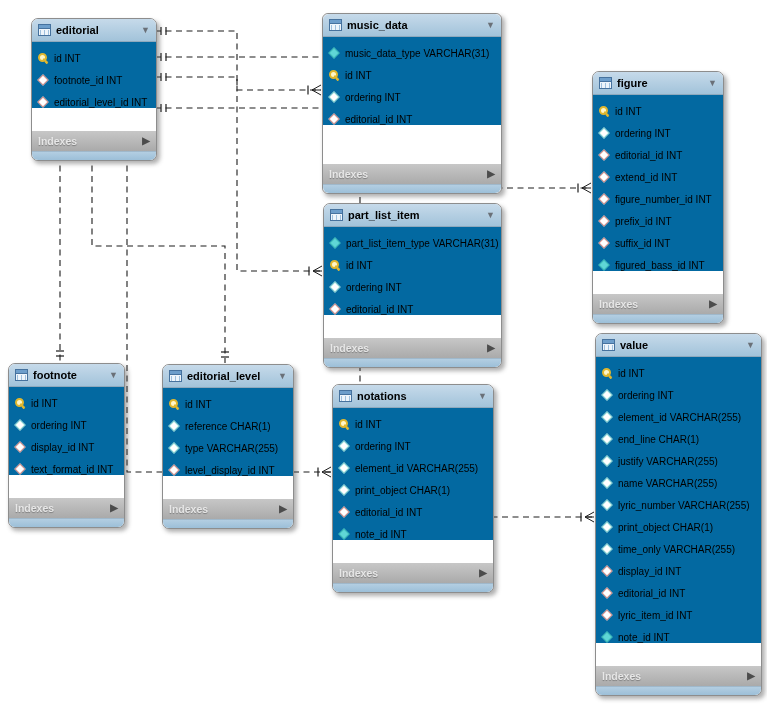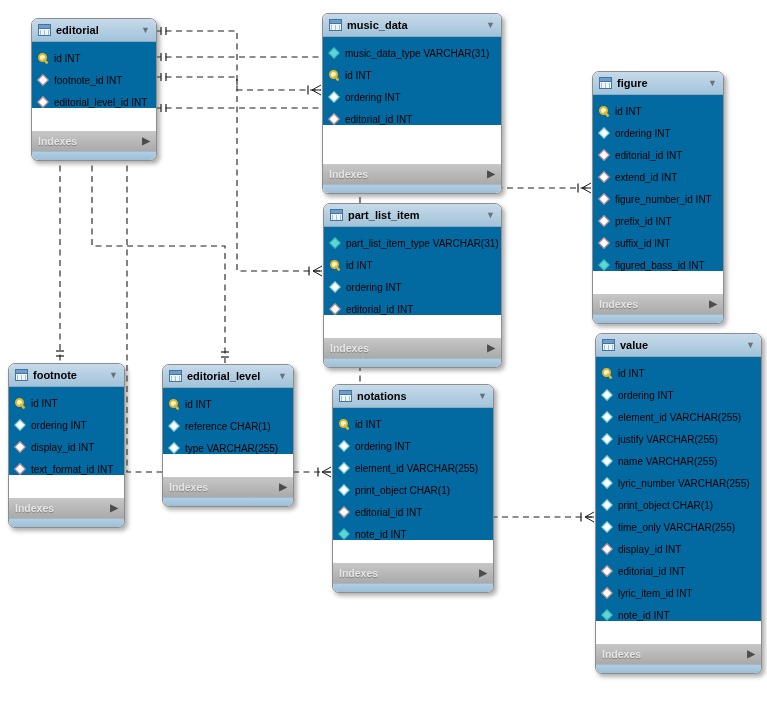--- a/index.html
+++ b/index.html
@@ -270,20 +270,24 @@
         <div class="col-row">
           <span class="ic diamond col"></span>
           <span>ordering INT</span>
         </div>
         <div class="col-row">
           <span class="ic diamond col"></span>
           <span>element_id VARCHAR(255)</span>
         </div>
         <div class="col-row">
           <span class="ic diamond col"></span>
+          <span>end_line CHAR(1)</span>
+        </div>
+        <div class="col-row">
+          <span class="ic diamond col"></span>
           <span>justify VARCHAR(255)</span>
         </div>
         <div class="col-row">
           <span class="ic diamond col"></span>
           <span>name VARCHAR(255)</span>
         </div>
         <div class="col-row">
           <span class="ic diamond col"></span>
           <span>lyric_number VARCHAR(255)</span>
         </div>
@@ -355,20 +359,24 @@
           <span class="ic key"></span>
           <span>id INT</span>
         </div>
         <div class="col-row">
           <span class="ic diamond col"></span>
           <span>reference CHAR(1)</span>
         </div>
         <div class="col-row">
           <span class="ic diamond col"></span>
           <span>type VARCHAR(255)</span>
+        </div>
+        <div class="col-row">
+          <span class="ic diamond fk"></span>
+          <span>level_display_id INT</span>
         </div>
         <div class="idx-bar">
           <span>Indexes</span>
           <span class="idx-arrow">▶</span>
         </div>
         <div class="tbl-footer"></div>
       </div>
     </div>
 </div>
 

